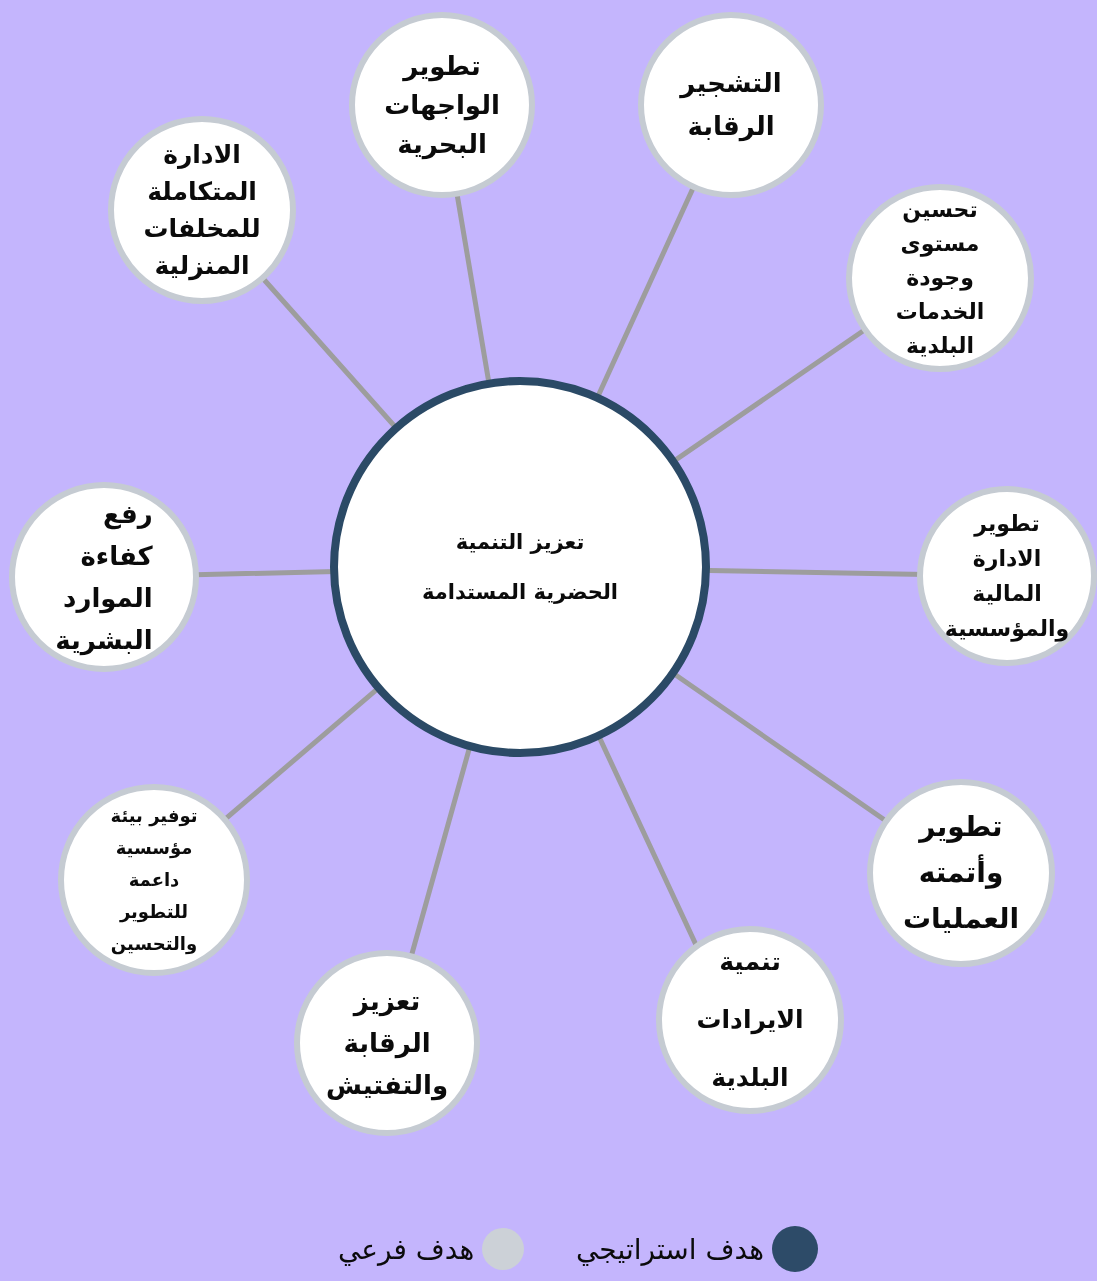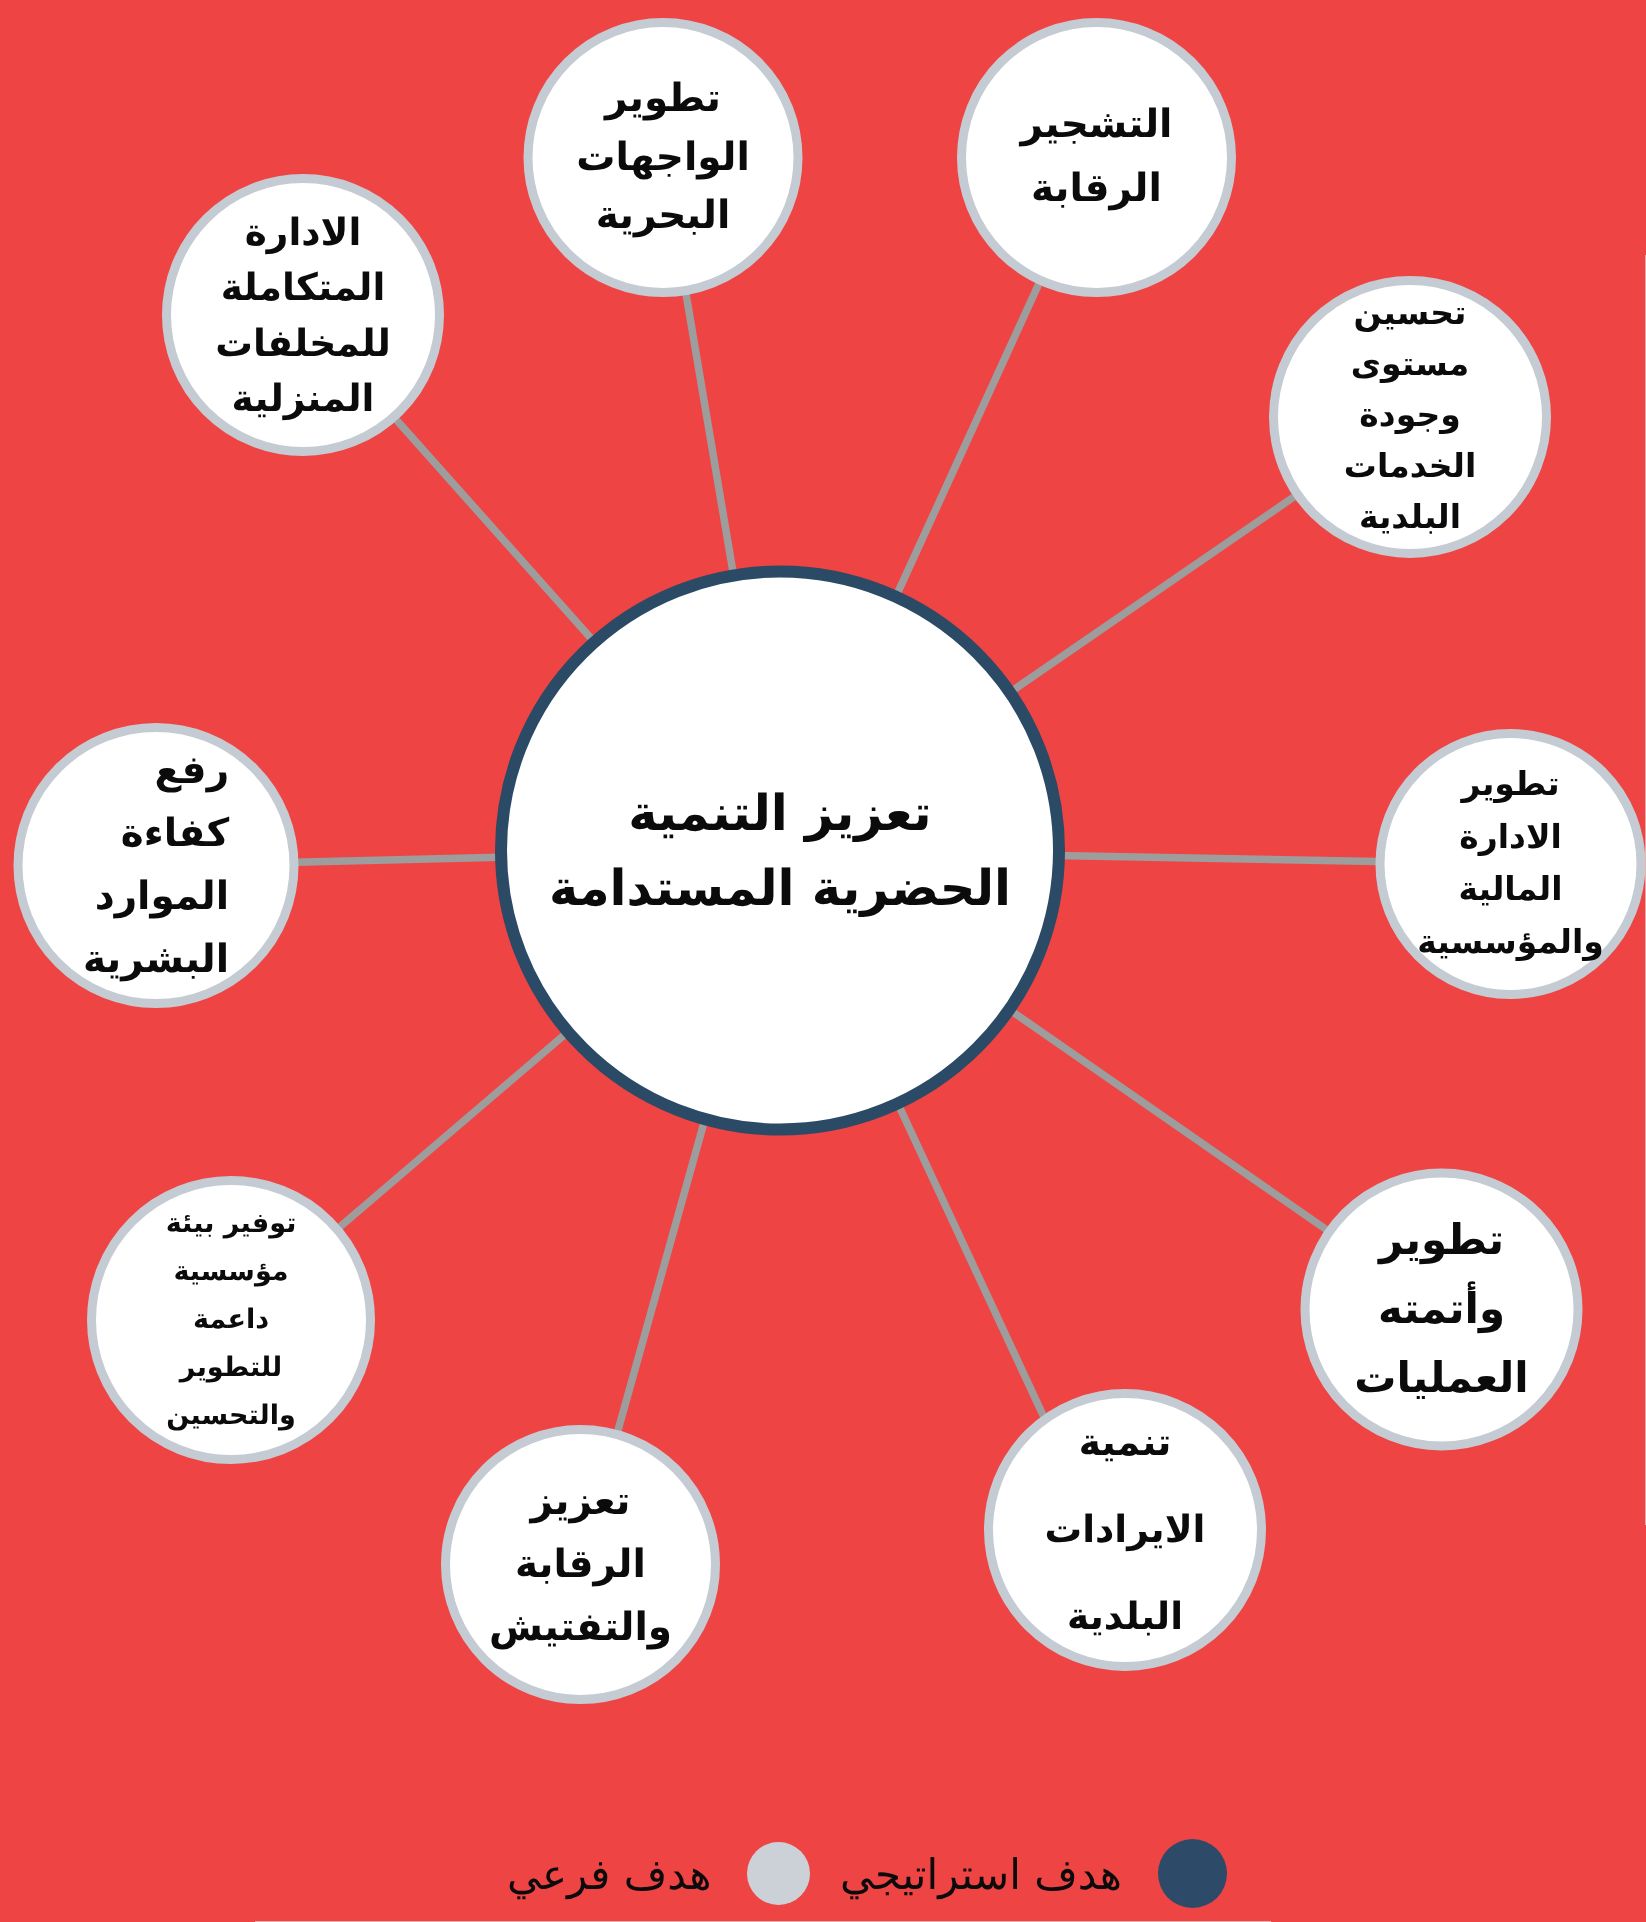--- a/index.html
+++ b/index.html
@@ -1,19 +1,19 @@
 <!DOCTYPE html>
 <html lang="ar" dir="rtl"><head>
 <meta charset="utf-8">
 <style>
   html,body{margin:0;padding:0;background:#ffffff;}
   .canvas{
     position:relative;
     width:1097px;height:1281px;
-    background:#ef4444;
+    background:#c4b5fd;
     font-family:"DejaVu Sans",sans-serif;
     overflow:hidden;
     direction:rtl;
   }
   .connectors{position:absolute;left:0;top:0;width:1097px;height:1281px;}
   .node{
     position:absolute;
     box-sizing:border-box;
     border-radius:50%;
     background:#ffffff;
@@ -21,42 +21,42 @@
     align-items:center;
     justify-content:center;
     text-align:center;
     font-weight:bold;
     color:#0b0b0b;
     white-space:pre-line;
   }
   .center-node{
     left:330px;top:377px;width:380px;height:380px;
     border:8px solid #2b4a66;
-    font-size:33px;line-height:50px;
+    font-size:21px;line-height:50px;
   }
   .sub-node{border:6px solid #c5cbd2;}
   .g0{left:349px;top:12px;width:186px;height:186px;font-size:26px;line-height:39px;}
   .g1{left:638px;top:12px;width:186px;height:186px;font-size:26px;line-height:43px;}
   .g2{left:108px;top:116px;width:188px;height:188px;font-size:25px;line-height:37px;}
   .g3{left:846px;top:184px;width:188px;height:188px;font-size:22px;line-height:34px;}
   .g4{left:917px;top:486px;width:180px;height:180px;font-size:22px;line-height:35px;}
   .g5{left:9px;top:482px;width:190px;height:190px;font-size:26px;line-height:42px;text-align:right;}
   .g6{left:867px;top:779px;width:188px;height:188px;font-size:28px;line-height:46px;}
   .g7{left:656px;top:926px;width:188px;height:188px;font-size:25px;line-height:58px;}
   .g8{left:294px;top:950px;width:186px;height:186px;font-size:26px;line-height:42px;}
   .g9{left:58px;top:784px;width:192px;height:192px;font-size:18px;line-height:32px;}
   .legend{
     position:absolute;
     top:1224px;left:338px;width:480px;height:50px;
     display:flex;
     justify-content:space-between;
     align-items:center;
     direction:rtl;
   }
-  .legend-item{display:flex;align-items:center;gap:24px;direction:rtl;}
+  .legend-item{display:flex;align-items:center;gap:8px;direction:rtl;}
   .legend-dot{border-radius:50%;flex:0 0 auto;}
   .dot-strategic{width:46px;height:46px;background:#2d4b68;}
   .dot-sub{width:42px;height:42px;background:#ccd1d7;}
   .legend-label{
     font-size:28px;
     color:#0b0b0b;
     font-weight:normal;
     white-space:nowrap;
   }
 </style>

